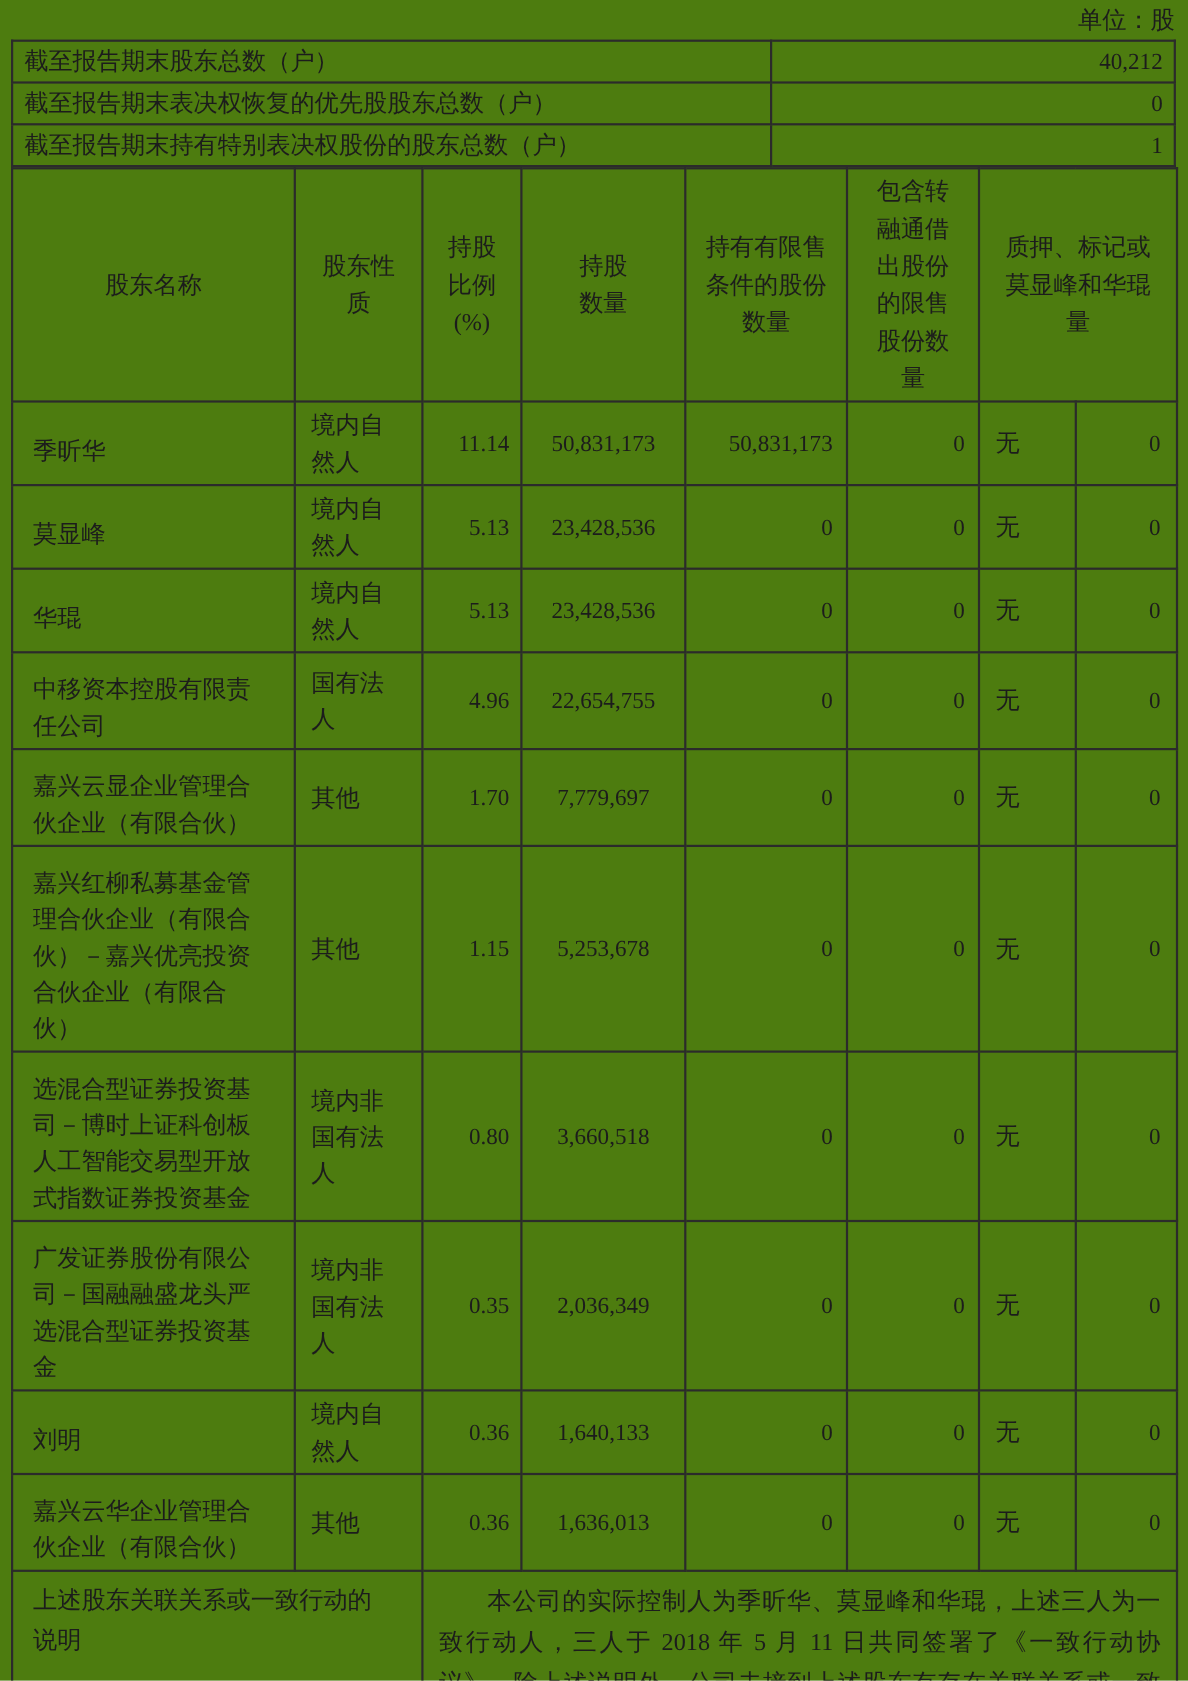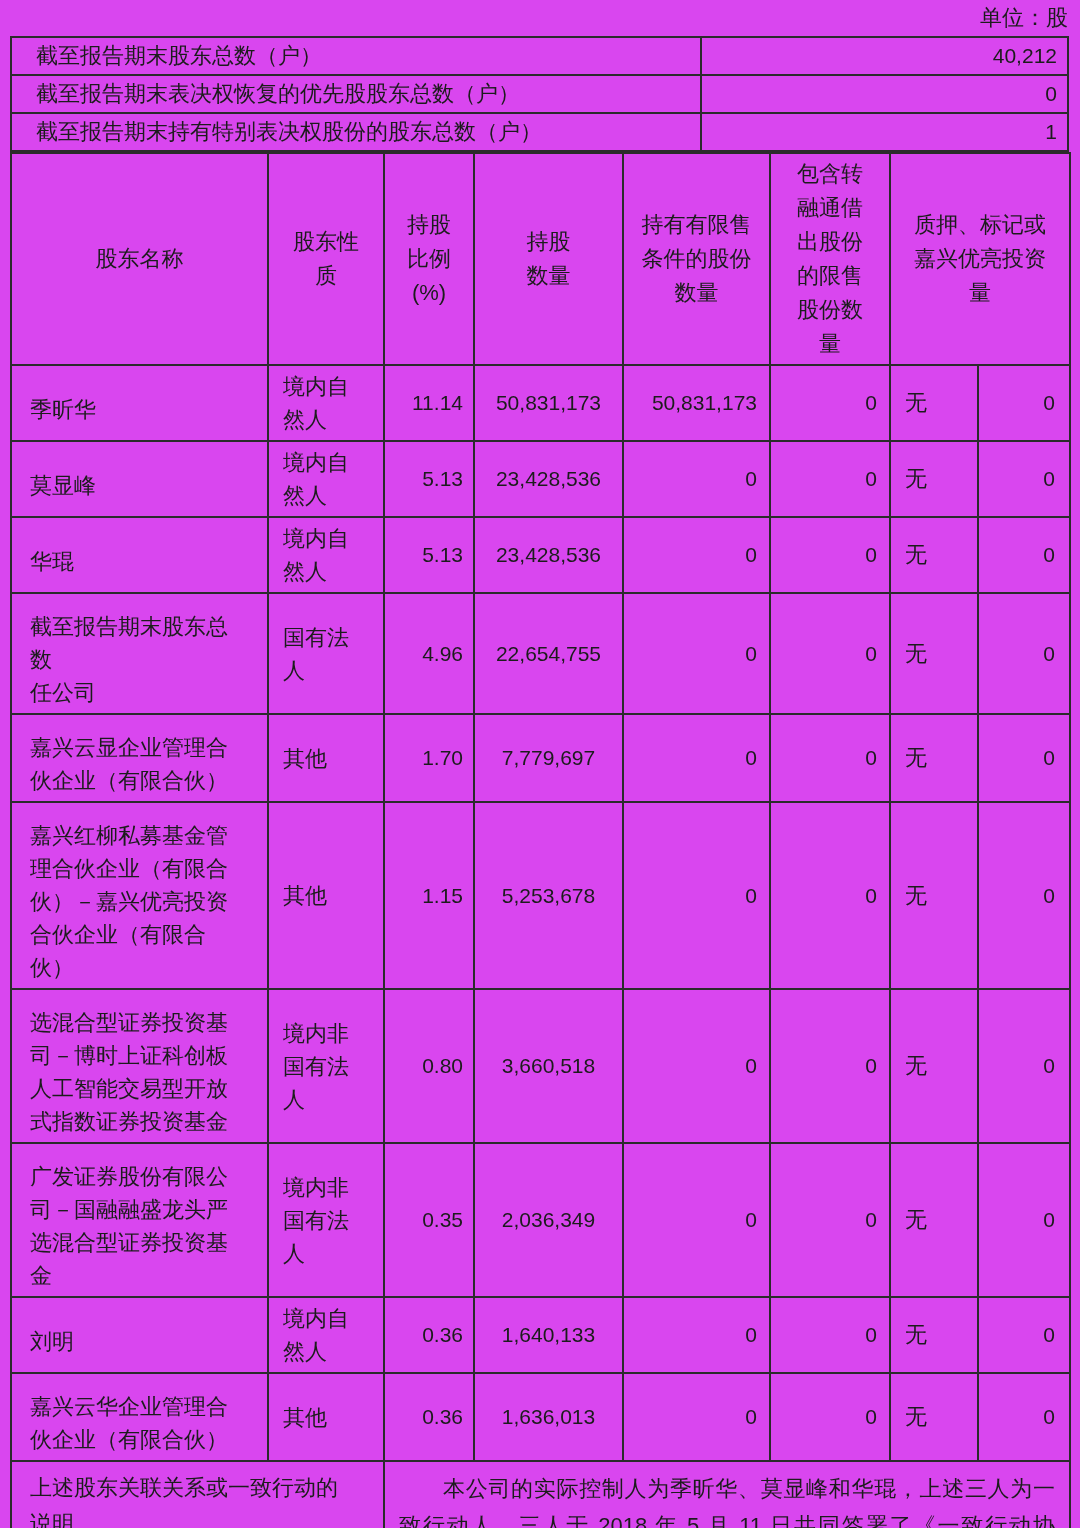--- a/index.html
+++ b/index.html
@@ -1,23 +1,23 @@
 <!DOCTYPE html>
 <html><head>
 <meta charset="utf-8">
 <style>
   * { margin: 0; padding: 0; box-sizing: border-box; }
   html, body { background: #ffffff; }
   .page {
     position: relative;
     width: 1080px;
     height: 1528px;
-    background: #d946ef;
+    background: #4d7c0f;
     overflow: hidden;
-    font-family: Liberation Sans, sans-serif;
+    font-family: Liberation Serif, serif;
     color: #1c1c1c;
   }
   .unit {
     text-align: right;
     padding: 5px 12px 0 0;
     font-size: 22px;
     line-height: 26px;
     height: 36px;
   }
   table {
@@ -30,21 +30,21 @@
     border: 2px solid #2b2b2b;
     vertical-align: middle;
     font-size: 21px;
     overflow: hidden;
   }
   
   .summary-table td { height: 38px; }
   .s-label {
     width: 640px;
     text-align: left;
-    padding-left: 24px;
+    padding-left: 10px;
     font-size: 22px;
   }
   .s-value {
     width: 341px;
     text-align: right;
     padding-right: 10px;
   }
   
   .title-row td {
     height: 38px;
@@ -150,21 +150,21 @@
       <td>持有有限售
 条件的股份
 数量</td>
       <td>包含转
 融通借
 出股份
 的限售
 股份数
 量</td>
       <td colspan="2">质押、标记或
-嘉兴优亮投资
+莫显峰和华琨
 量</td>
     </tr>
 
     <tr class="r2">
       <td class="c-name">季昕华</td>
       <td class="c-nature">境内自
 然人</td>
       <td class="c-ratio">11.14</td>
       <td class="c-shares">50,831,173</td>
       <td class="c-restricted">50,831,173</td>
@@ -191,21 +191,21 @@
 然人</td>
       <td class="c-ratio">5.13</td>
       <td class="c-shares">23,428,536</td>
       <td class="c-restricted">0</td>
       <td class="c-lending">0</td>
       <td class="c-pledge">无</td>
       <td class="c-pledgecount">0</td>
     </tr>
 
     <tr class="r2">
-      <td class="c-name">截至报告期末股东总数
+      <td class="c-name">中移资本控股有限责
 任公司</td>
       <td class="c-nature">国有法
 人</td>
       <td class="c-ratio">4.96</td>
       <td class="c-shares">22,654,755</td>
       <td class="c-restricted">0</td>
       <td class="c-lending">0</td>
       <td class="c-pledge">无</td>
       <td class="c-pledgecount">0</td>
     </tr>

